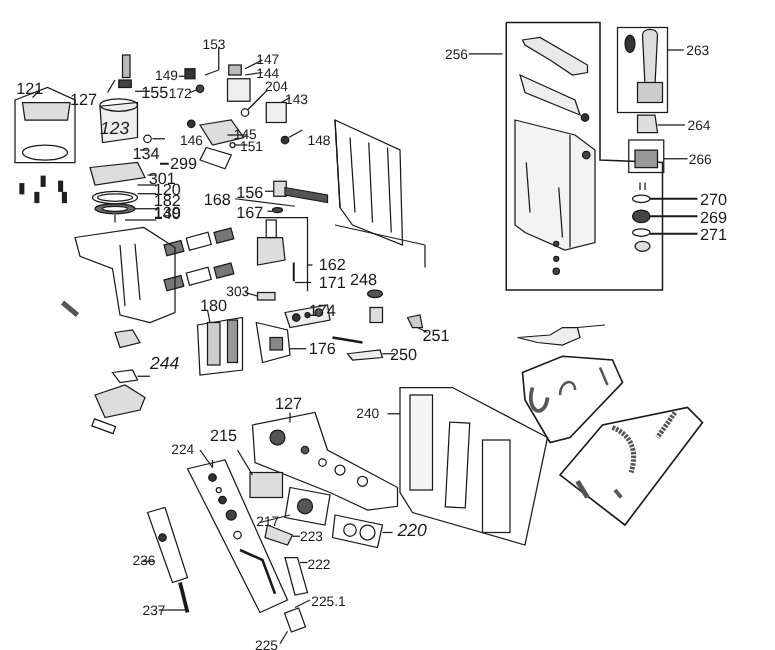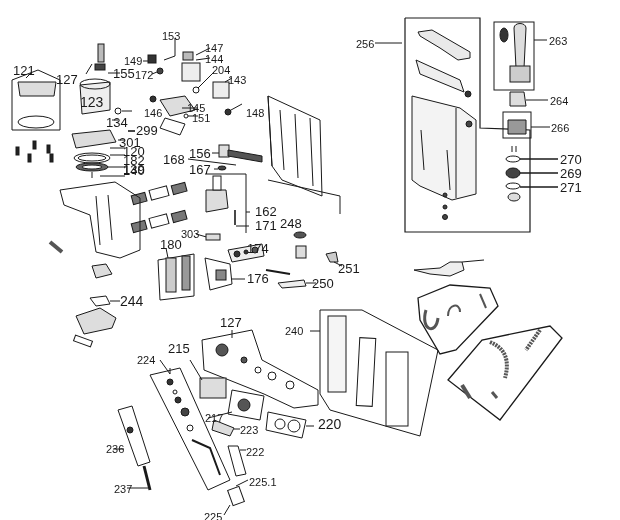--- a/index.html
+++ b/index.html
@@ -1,19 +1,19 @@
 <!DOCTYPE html>
 <html><head>
 <meta charset="utf-8">
 <style>
   html,body{margin:0;padding:0;background:#ffffff;}
   body{width:620px;height:520px;overflow:hidden;position:relative;font-family:"Liberation Sans",sans-serif;}
   #stage{position:absolute;left:0;top:0;width:620px;height:520px;}
   .lbl{position:absolute;font-family:"Liberation Sans",sans-serif;font-size:13px;color:#1a1a1a;line-height:13px;white-space:nowrap;}
-  .lbl.big{font-size:14px;}
+  .lbl.big{font-size:14px;font-style:italic;}
   .lbl.sm{font-size:11px;}
   .wm{position:absolute;left:318px;top:196px;font-family:"Liberation Sans",sans-serif;font-size:25px;color:#ffffff;
       -webkit-text-stroke:1px #c8c8c8;letter-spacing:0px;white-space:nowrap;}
   svg{position:absolute;left:0;top:0;}
 </style>
 </head>
 <body>
 
 <div id="stage">
 
@@ -315,21 +315,21 @@
 <div class="lbl" style="left:189px;top:163px">167</div>
 <div class="lbl" style="left:255px;top:205px">162</div>
 <div class="lbl" style="left:255px;top:219px">171</div>
 <div class="lbl sm" style="left:181px;top:228px">303</div>
 <div class="lbl" style="left:160px;top:238px">180</div>
 <div class="lbl" style="left:247px;top:242px">174</div>
 <div class="lbl" style="left:247px;top:272px">176</div>
 <div class="lbl" style="left:280px;top:217px">248</div>
 <div class="lbl" style="left:338px;top:262px">251</div>
 <div class="lbl" style="left:312px;top:277px">250</div>
-<div class="lbl big" style="left:120px;top:295px">244</div>
+<div class="lbl big" style="left:120px;top:284px">244</div>
 
 <div class="lbl" style="left:220px;top:316px">127</div>
 <div class="lbl" style="left:168px;top:342px">215</div>
 <div class="lbl sm" style="left:137px;top:354px">224</div>
 <div class="lbl sm" style="left:205px;top:412px">217</div>
 <div class="lbl sm" style="left:240px;top:424px">223</div>
 <div class="lbl sm" style="left:246px;top:446px">222</div>
 <div class="lbl big" style="left:318px;top:418px">220</div>
 <div class="lbl sm" style="left:106px;top:443px">236</div>
 <div class="lbl sm" style="left:114px;top:483px">237</div>

